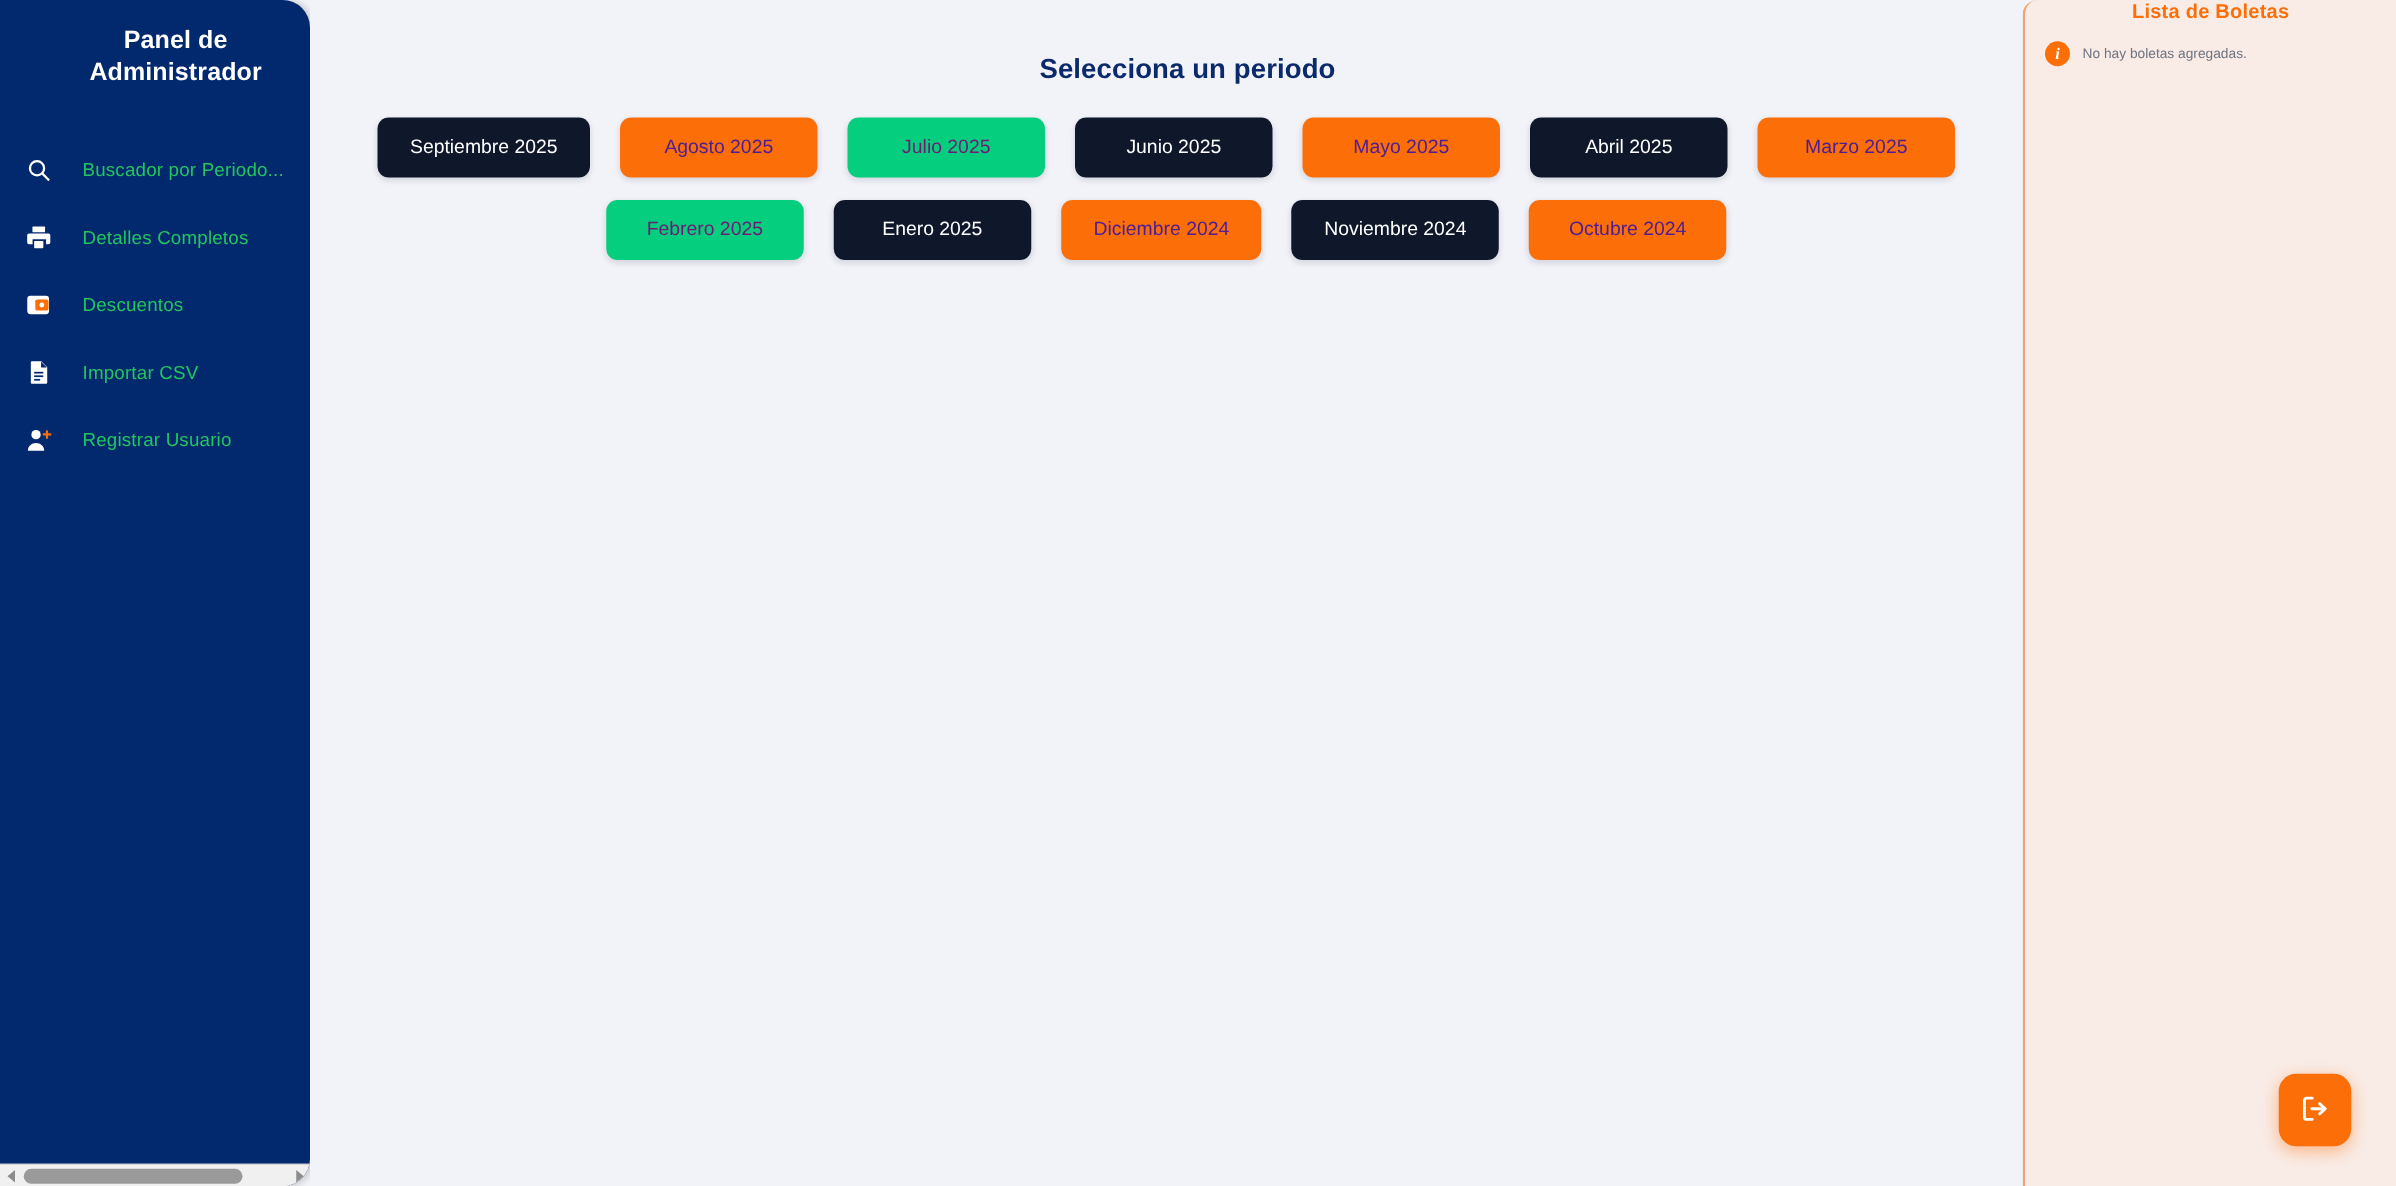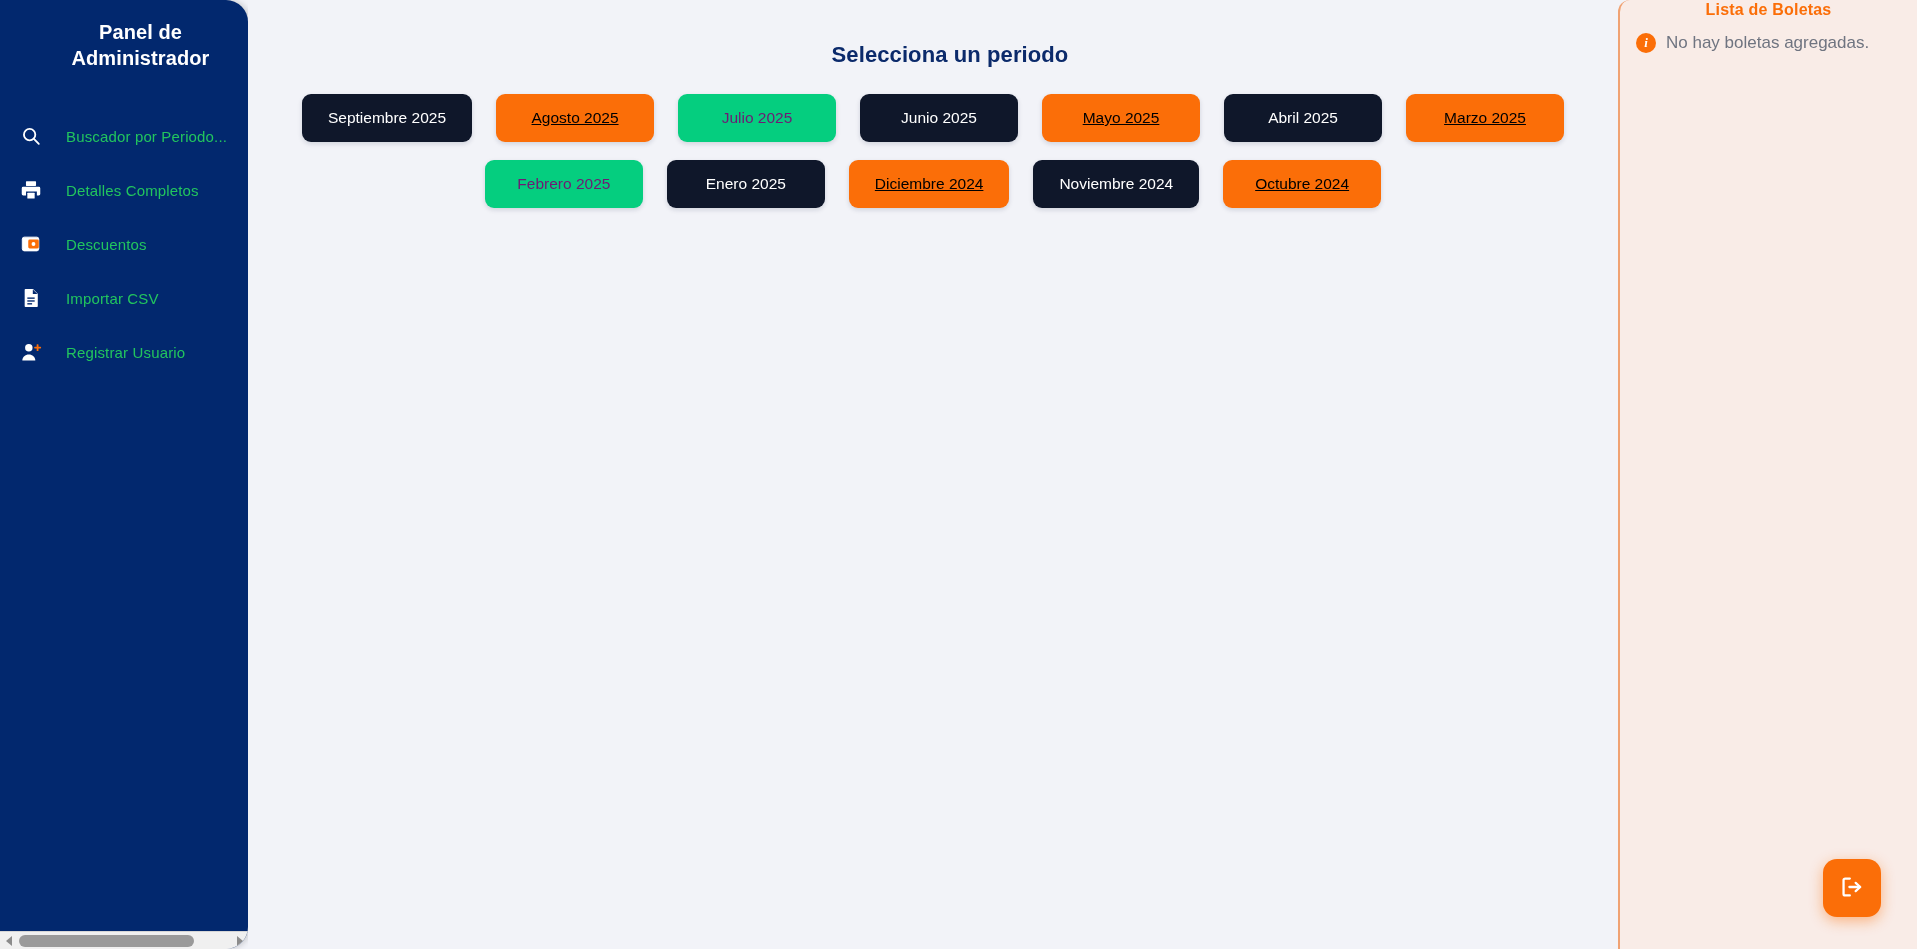--- a/index.html
+++ b/index.html
@@ -165,21 +165,21 @@
     border-radius: 9px;
     font-family: "Liberation Sans", sans-serif;
     font-size: 15.5px;
     line-height: 48px;
     text-align: center;
     cursor: pointer;
     box-shadow: 0 2px 5px rgba(10,20,60,0.14);
     white-space: nowrap;
   }
   .period-btn.navy   { background: #0f172a; color: #ffffff; }
-  .period-btn.orange { background: #fb6e08; color: #000000; text-decoration: underline; }
+  .period-btn.orange { background: #fb6e08; color: #4c1d95; }
   .period-btn.green  { background: #05ce7f; color: #701a75; }
 
   
   .right-panel {
     position: absolute;
     left: 1618px;
     top: 0;
     width: 299px;
     height: 949px;
     background: #f9ece7;
@@ -215,21 +215,21 @@
     font-weight: bold;
     font-style: italic;
     font-family: "Liberation Serif", serif;
     display: flex;
     align-items: center;
     justify-content: center;
   }
 
   .rp-empty-text {
     color: #6f7480;
-    font-size: 17px;
+    font-size: 11px;
   }
 
   
   .fab {
     position: absolute;
     right: 36px;
     bottom: 32px;
     width: 58px;
     height: 58px;
     border: none;

